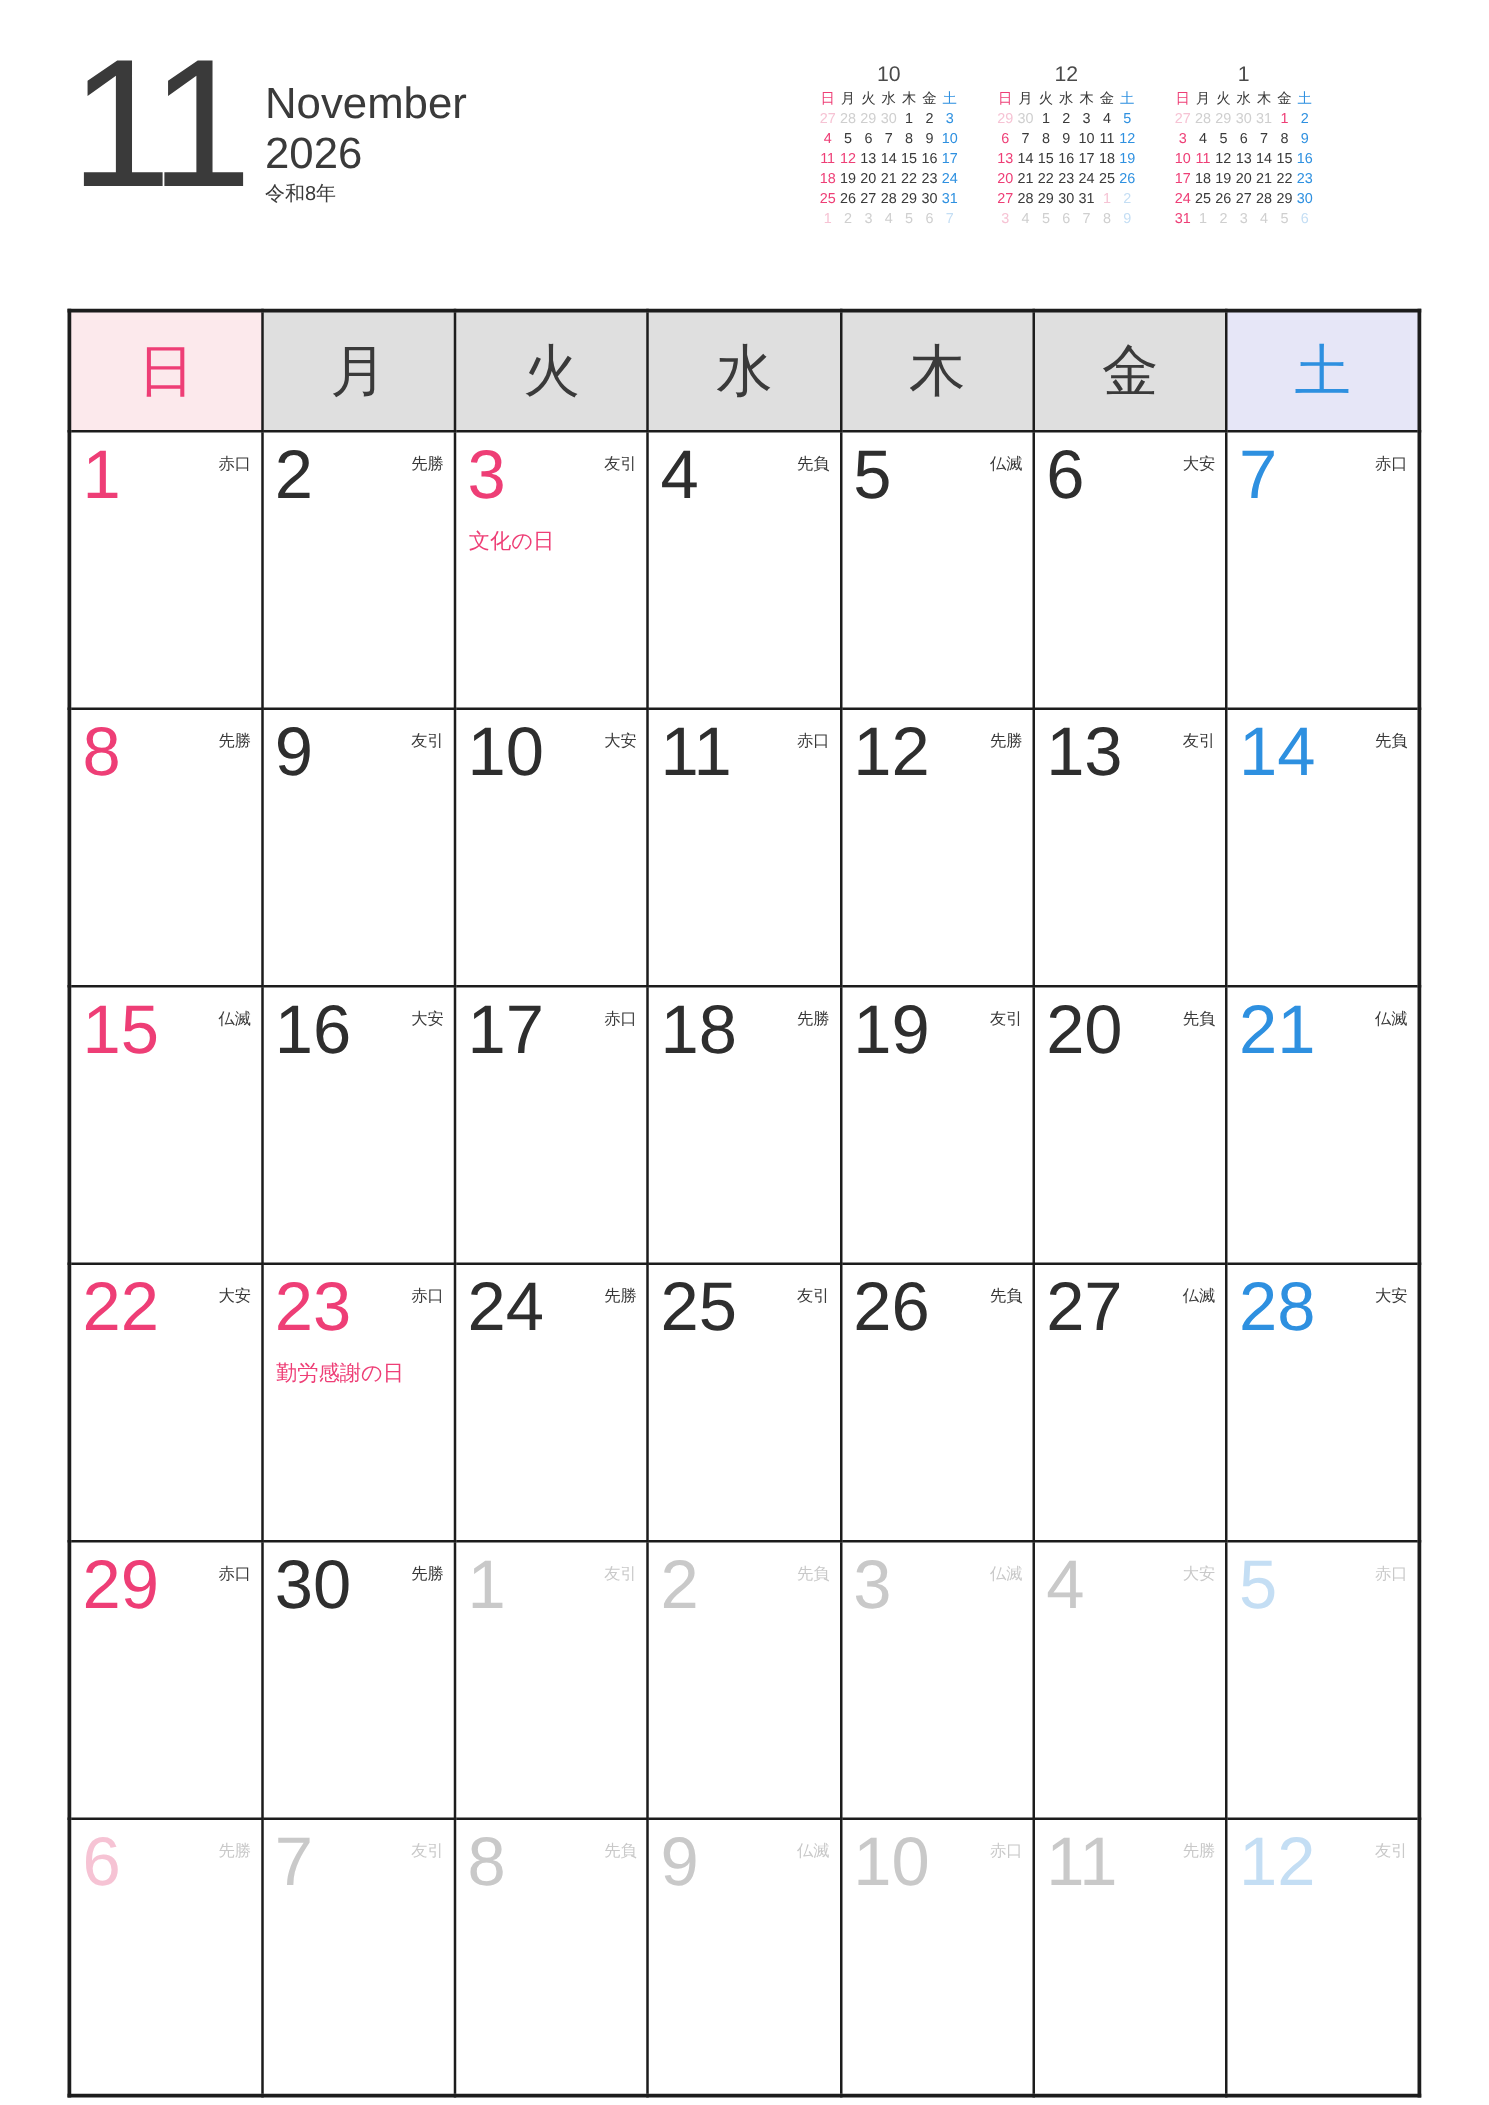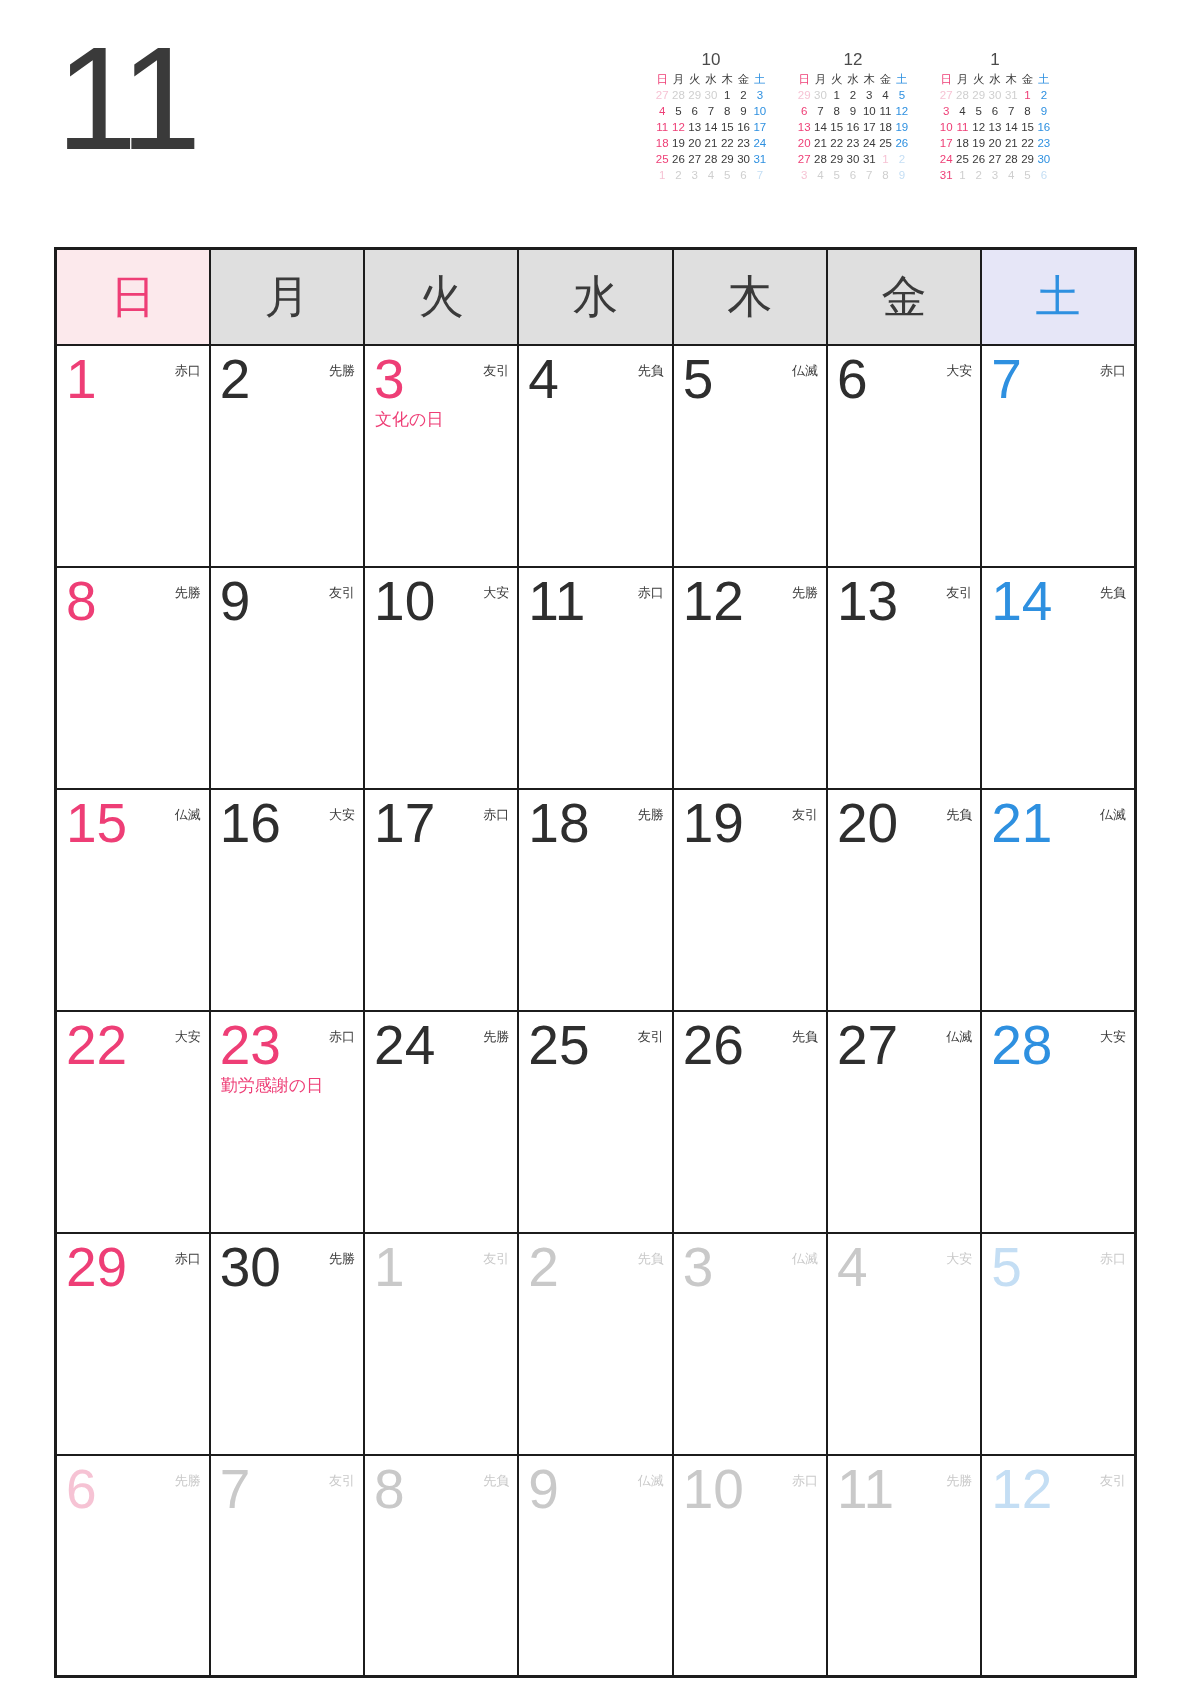--- a/index.html
+++ b/index.html
@@ -40,30 +40,35 @@
   .main th,.main td{ border:2px solid var(--border); }
   .main th{ height:96px; font-size:45px; font-weight:400; text-align:center; vertical-align:middle; }
   th.sun{ background:var(--header-sun-bg); color:var(--pink); }
   th.wd{ background:var(--header-wd-bg); color:#3a3a3a; }
   th.sat{ background:var(--header-sat-bg); color:var(--blue); }
   .main td{ height:222px; vertical-align:top; background:#ffffff; }
   .cell-top{ display:flex; justify-content:space-between; align-items:flex-start; padding:5px 8px 0 9px; }
   .day-num{ font-size:55px; font-weight:300; line-height:1.02; }
   .rk{ font-size:13px; color:#3a3a3a; padding-top:11px; }
   .rk.faded{ color:var(--faded-gray); }
-  .holiday{ font-size:17px; color:var(--pink); padding-left:10px; margin-top:1px; }
+  .holiday{ font-size:17px; color:var(--pink); padding-left:10px; margin-top:14px; }
   .c-sun{ color:var(--pink); } .c-hol{ color:var(--pink); }
   .c-sat{ color:var(--blue); } .c-wd{ color:#2e2e2e; }
   .c-out{ color:var(--faded-gray); } .c-osun{ color:var(--faded-pink); } .c-osat{ color:var(--faded-blue); }
 </style>
 </head>
 <body>
 
 <div class="page">
   <div class="month-num">11</div>
+  <div class="title-block">
+    <div class="month-name">November</div>
+    <div class="year">2026</div>
+    <div class="era">令和8年</div>
+  </div>
 
   <div class="minis" id="minis">
       <div class="mini">
         <div class="mini-title">10</div>
         <div class="mini-grid">
           <div class="mini-cell m-sun">日</div>
           <div class="mini-cell m-wd">月</div>
           <div class="mini-cell m-wd">火</div>
           <div class="mini-cell m-wd">水</div>
           <div class="mini-cell m-wd">木</div>

